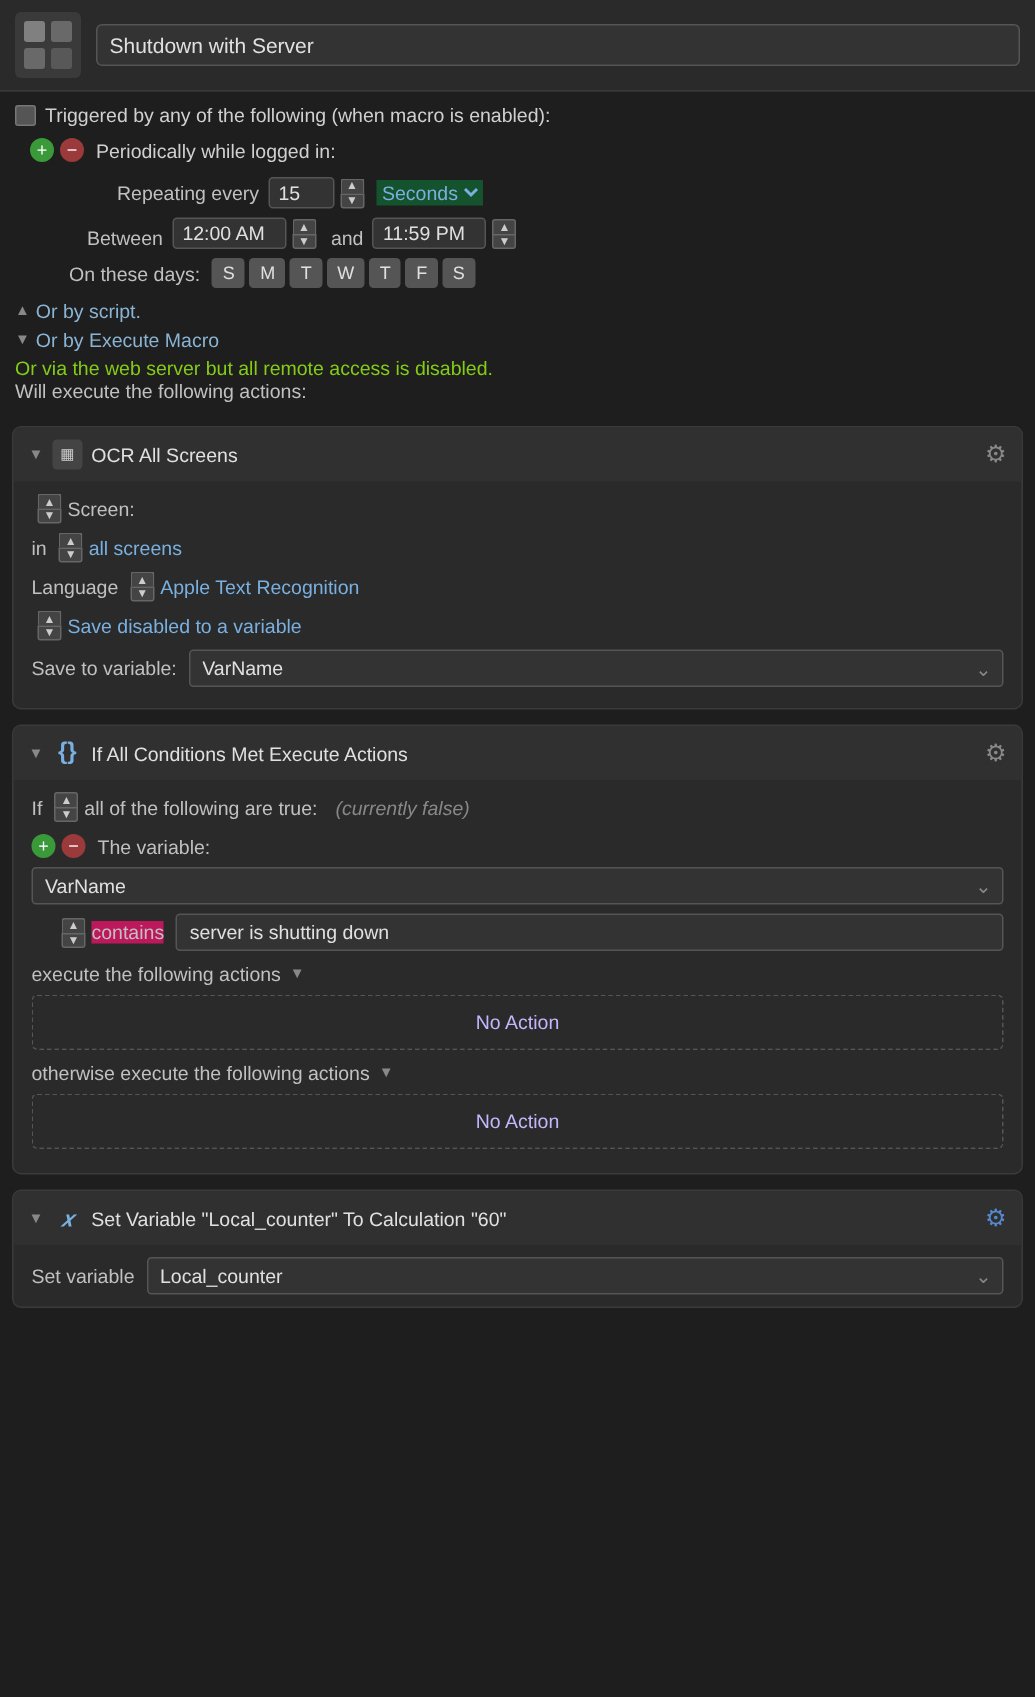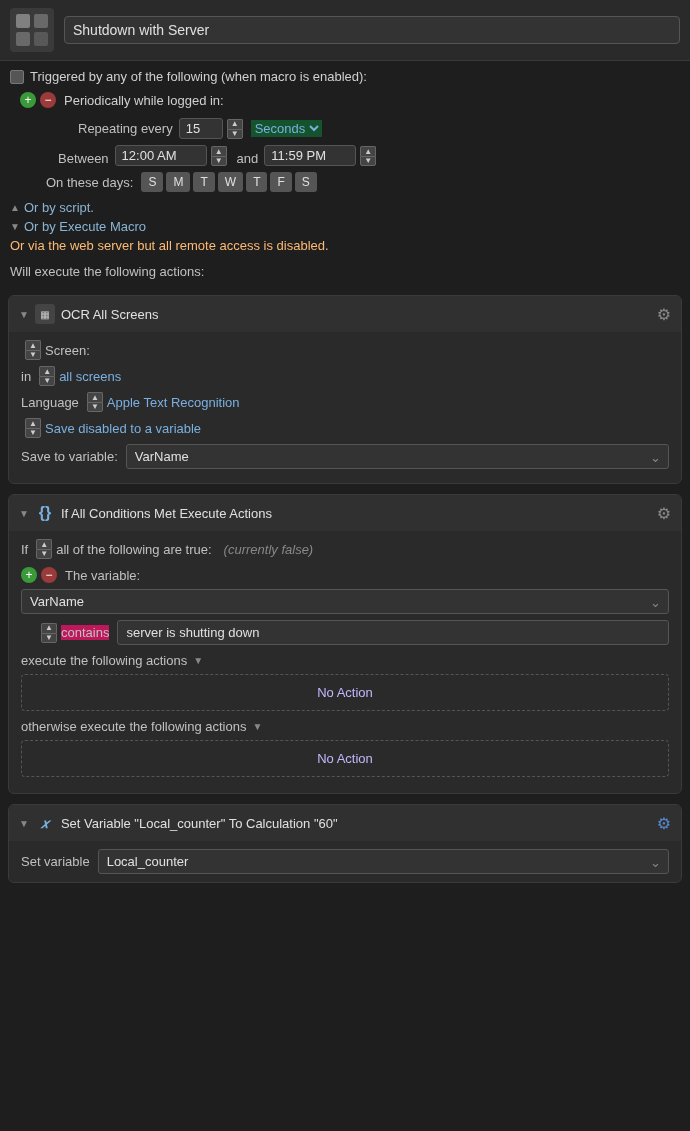--- a/index.html
+++ b/index.html
@@ -155,21 +155,21 @@
       margin-left: 12px;
     }
     .between-row label { color: #c0c0c0; margin-right: 6px; }
     .time-input {
       background: #333;
       border: 1px solid #555;
       border-radius: 3px;
       color: #e0e0e0;
       padding: 2px 6px;
       font-size: 13px;
-      width: 92px;
+      width: 76px;
     }
     .and-label { margin: 0 6px; color: #c0c0c0; }
 
     .days-row {
       display: flex;
       align-items: center;
       margin-bottom: 8px;
     }
     .days-row label { color: #c0c0c0; margin-right: 8px; }
     .day-btn {
@@ -188,22 +188,22 @@
       display: flex;
       align-items: center;
       margin-bottom: 4px;
       color: #8ab4d4;
       cursor: pointer;
     }
     .arrow-icon { margin-right: 4px; font-size: 10px; color: #888; }
     .chevron-down { color: #888; margin-right: 4px; font-size: 10px; }
 
     .web-server-row {
-      margin-bottom: 11px;
-      color: #fdba74;
+      margin-bottom: 0;
+      color: #84cc16;
     }
     .will-execute {
       color: #c0c0c0;
       margin-bottom: 8px;
     }
 
     
     .action-card {
       background: #2a2a2a;
       border: 1px solid #3a3a3a;

